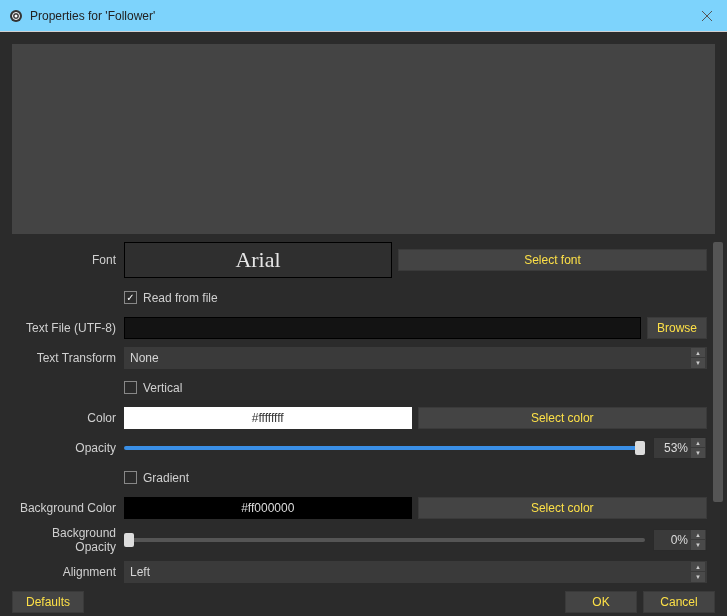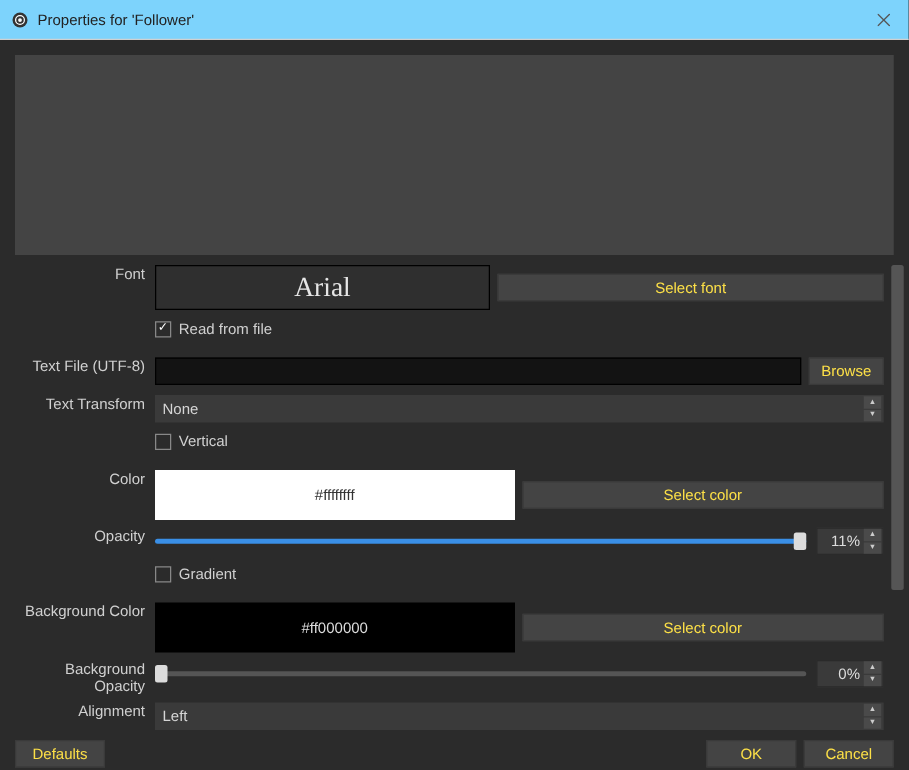--- a/index.html
+++ b/index.html
@@ -9,21 +9,21 @@
   .titlebar-icon { width: 16px; height: 16px; margin: 0 6px 0 8px; display: flex; align-items: center; justify-content: center; }
   .titlebar-text { font-size: 12px; color: #222; flex: 1; }
   .titlebar-close { width: 40px; height: 26px; display: flex; align-items: center; justify-content: center; color: #555; }
   
   .body-area { background: #2b2b2b; height: 590px; display: flex; flex-direction: column; }
   
   .preview { margin: 12px 12px 8px 12px; height: 220px; background: #444444; }
   
   .form-scroll { flex: 1; position: relative; padding-right: 20px; padding-left: 12px; }
   
-  .row { display: flex; align-items: flex-start; margin-bottom: 6px; min-height: 24px; }
+  .row { display: flex; align-items: center; margin-bottom: 6px; min-height: 24px; }
   .label { width: 112px; text-align: right; padding-right: 8px; color: #d0d0d0; font-size: 12px; }
   .controls { flex: 1; display: flex; gap: 6px; align-items: center; }
   
   .font-preview { width: 268px; height: 36px; border: 1px solid #000; background: #2f2f2f; display: flex; align-items: center; justify-content: center; color: #e6e6e6; font-size: 22px; font-family: Liberation Serif, serif; }
   
   .btn { height: 22px; background: #444444; border: 1px solid #3a3a3a; color: #fde047; font-size: 12px; display: flex; align-items: center; justify-content: center; cursor: default; }
   .btn-wide { flex: 1; }
   .btn-browse { width: 60px; }
   .btn-footer { width: 72px; }
   .btn-defaults { width: 72px; }
@@ -33,21 +33,21 @@
   .cb-box.checked::after { content: "✓"; color: #fff; font-size: 10px; line-height: 10px; }
   .cb-label { color: #d0d0d0; font-size: 12px; }
   
   .text-input { height: 22px; background: #131313; border: 1px solid #000; flex: 1; color: #ddd; font-size: 12px; padding: 0 4px; }
   
   .select { height: 22px; background: #3a3a3a; flex: 1; color: #d6d6d6; font-size: 12px; display: flex; align-items: center; padding: 11px 6px; position: relative; }
   .select-spinner { position: absolute; right: 2px; top: 1px; width: 14px; height: 20px; display: flex; flex-direction: column; }
   .select-spinner div { flex: 1; background: #4a4a4a; display: flex; align-items: center; justify-content: center; color: #ccc; font-size: 6px; }
   .select-spinner div:first-child { margin-bottom: 1px; }
   
-  .color-swatch { flex: 1; height: 40px; display: flex; align-items: center; justify-content: center; font-size: 12px; }
+  .color-swatch { flex: 1; height: 22px; display: flex; align-items: center; justify-content: center; font-size: 12px; }
   .swatch-white { background: #ffffff; color: #333; }
   .swatch-black { background: #000000; color: #ddd; }
   
   .slider-wrap { flex: 1; display: flex; align-items: center; gap: 8px; }
   .slider-track { flex: 1; height: 4px; border-radius: 2px; position: relative; }
   .slider-track.full { background: #3a8fe6; }
   .slider-track.empty { background: #555; }
   .slider-thumb { position: absolute; top: -5px; width: 10px; height: 14px; background: #dcdcdc; border-radius: 2px; }
   .slider-track.full .slider-thumb { right: 0; }
   .slider-track.empty .slider-thumb { left: 0; }
@@ -144,21 +144,21 @@
     </div>
 
     <div class="row">
       <div class="label">Opacity</div>
       <div class="controls">
         <div class="slider-wrap">
           <div class="slider-track full">
             <div class="slider-thumb"></div>
           </div>
           <div class="spin-value">
-            <span>11%</span>
+            <span>53%</span>
             <div class="select-spinner">
                 <div>▲</div>
                 <div>▼</div>
               </div>
           </div>
         </div>
       </div>
     </div>
 
     <div class="row">

